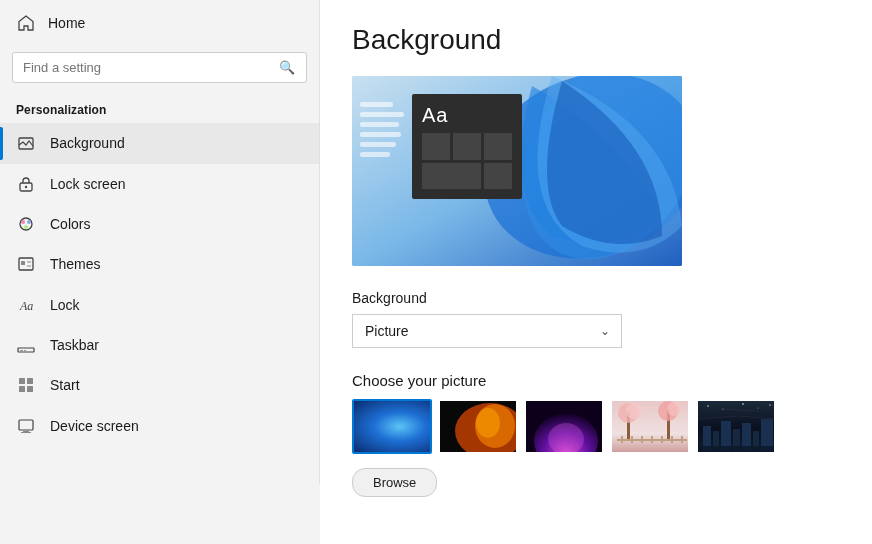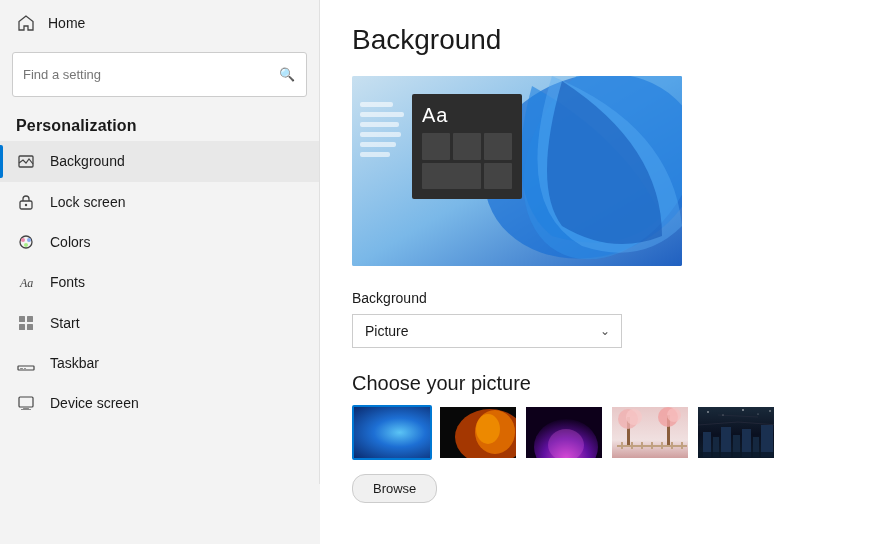--- a/index.html
+++ b/index.html
@@ -31,37 +31,37 @@
       cursor: pointer;
       color: #1a1a1a;
     }
     .sidebar-search {
       margin: 6px 12px 12px 12px;
       display: flex;
       align-items: flex-end;
       background: #fff;
       border: 1px solid #ccc;
       border-radius: 3px;
-      padding: 14px 10px;
+      padding: 7px 10px;
     }
     .sidebar-search input {
       border: none;
       outline: none;
       flex: 1;
       font-size: 13px;
       background: transparent;
       color: #555;
     }
     .sidebar-search-icon {
       color: #555;
       font-size: 13px;
     }
     .sidebar-section-title {
       padding: 8px 16px 6px 16px;
-      font-size: 16px;
+      font-size: 12px;
       font-weight: 700;
       color: #1a1a1a;
       letter-spacing: 0.01em;
     }
     .sidebar-item {
       display: flex;
       align-items: center;
       gap: 14px;
       padding: 11px 16px;
       cursor: pointer;
@@ -201,21 +201,21 @@
       right: 12px;
       top: 50%;
       transform: translateY(-50%);
       pointer-events: none;
       color: #555;
       font-size: 12px;
     }
 
     
     .choose-label {
-      font-size: 20px;
+      font-size: 15px;
       color: #1a1a1a;
       margin-bottom: 10px;
     }
     .picture-grid {
       display: flex;
       gap: 6px;
       margin-bottom: 14px;
     }
     .picture-thumb {
       width: 80px;
@@ -302,51 +302,62 @@
       <svg width="18" height="18" viewBox="0 0 18 18" fill="none">
         <circle cx="9" cy="9" r="6" stroke="#444" stroke-width="1.3"></circle>
         <circle cx="6" cy="7" r="2" fill="#e8a" stroke="none"></circle>
         <circle cx="12" cy="7" r="2" fill="#8ae" stroke="none"></circle>
         <circle cx="9" cy="12" r="2" fill="#ae8" stroke="none"></circle>
       </svg>
     </span>
     <span class="sidebar-item-label">Colors</span>
   </div>
 
+  <div class="sidebar-item">
+    <span class="sidebar-item-icon">
+      <svg width="18" height="18" viewBox="0 0 18 18" fill="none">
+        <rect x="2" y="3" width="14" height="12" rx="1" stroke="#444" stroke-width="1.3"></rect>
+        <rect x="4" y="6" width="4" height="4" rx="0.5" fill="#888"></rect>
+        <rect x="10" y="6" width="4" height="2" rx="0.5" fill="#bbb"></rect>
+        <rect x="10" y="10" width="4" height="2" rx="0.5" fill="#bbb"></rect>
+      </svg>
+    </span>
+    <span class="sidebar-item-label">Themes</span>
+  </div>
 
   <div class="sidebar-item">
     <span class="sidebar-item-icon">
       <svg width="18" height="18" viewBox="0 0 18 18" fill="none">
         <text x="3" y="14" font-size="12" fill="#444" font-family="serif" font-style="italic">Aa</text>
       </svg>
     </span>
-    <span class="sidebar-item-label">Fonts</span>
+    <span class="sidebar-item-label">Lock</span>
+  </div>
+
+  <div class="sidebar-item">
+    <span class="sidebar-item-icon">
+      <svg width="18" height="18" viewBox="0 0 18 18" fill="none">
+        <rect x="1" y="12" width="16" height="4" rx="0.5" stroke="#444" stroke-width="1.2"></rect>
+        <rect x="3" y="14" width="3" height="1" rx="0.5" fill="#888"></rect>
+        <rect x="7" y="14" width="2" height="1" rx="0.5" fill="#888"></rect>
+      </svg>
+    </span>
+    <span class="sidebar-item-label">Taskbar</span>
   </div>
 
   <div class="sidebar-item">
     <span class="sidebar-item-icon">
       <svg width="18" height="18" viewBox="0 0 18 18" fill="none">
         <rect x="2" y="2" width="6" height="6" rx="0.5" fill="#888"></rect>
         <rect x="10" y="2" width="6" height="6" rx="0.5" fill="#888"></rect>
         <rect x="2" y="10" width="6" height="6" rx="0.5" fill="#888"></rect>
         <rect x="10" y="10" width="6" height="6" rx="0.5" fill="#888"></rect>
       </svg>
     </span>
     <span class="sidebar-item-label">Start</span>
-  </div>
-
-  <div class="sidebar-item">
-    <span class="sidebar-item-icon">
-      <svg width="18" height="18" viewBox="0 0 18 18" fill="none">
-        <rect x="1" y="12" width="16" height="4" rx="0.5" stroke="#444" stroke-width="1.2"></rect>
-        <rect x="3" y="14" width="3" height="1" rx="0.5" fill="#888"></rect>
-        <rect x="7" y="14" width="2" height="1" rx="0.5" fill="#888"></rect>
-      </svg>
-    </span>
-    <span class="sidebar-item-label">Taskbar</span>
   </div>
 
   <div class="sidebar-item">
     <span class="sidebar-item-icon">
       <svg width="18" height="18" viewBox="0 0 18 18" fill="none">
         <rect x="2" y="3" width="14" height="10" rx="1" stroke="#444" stroke-width="1.2"></rect>
         <rect x="6" y="14" width="6" height="1.5" rx="0.5" fill="#888"></rect>
         <line x1="4" y1="15.5" x2="14" y2="15.5" stroke="#888" stroke-width="1"></line>
       </svg>
     </span>

